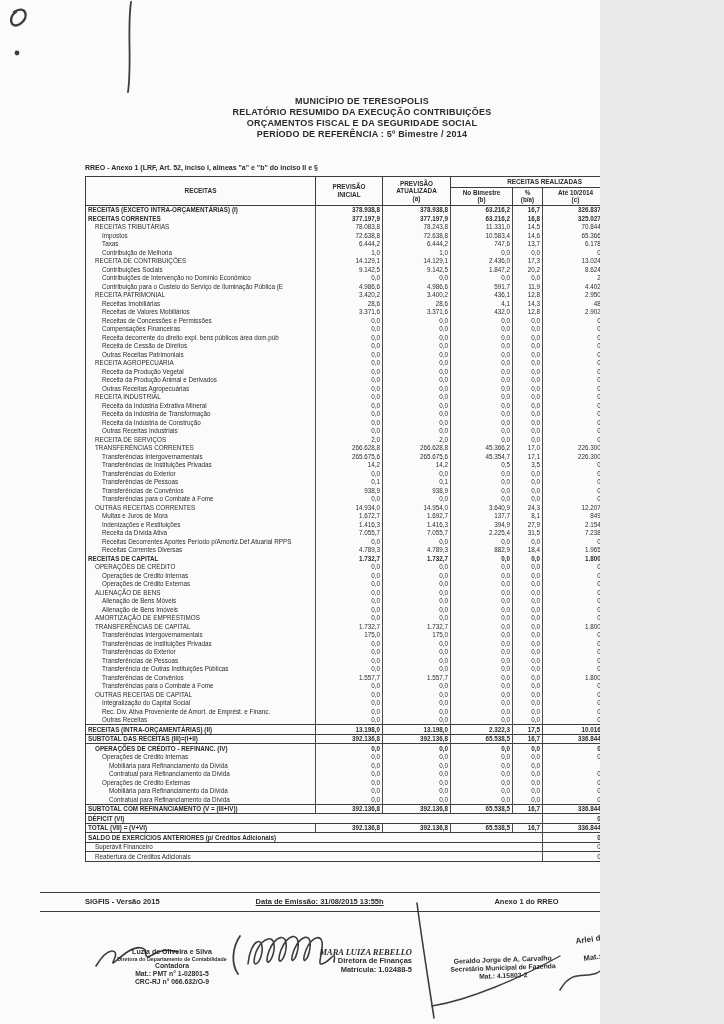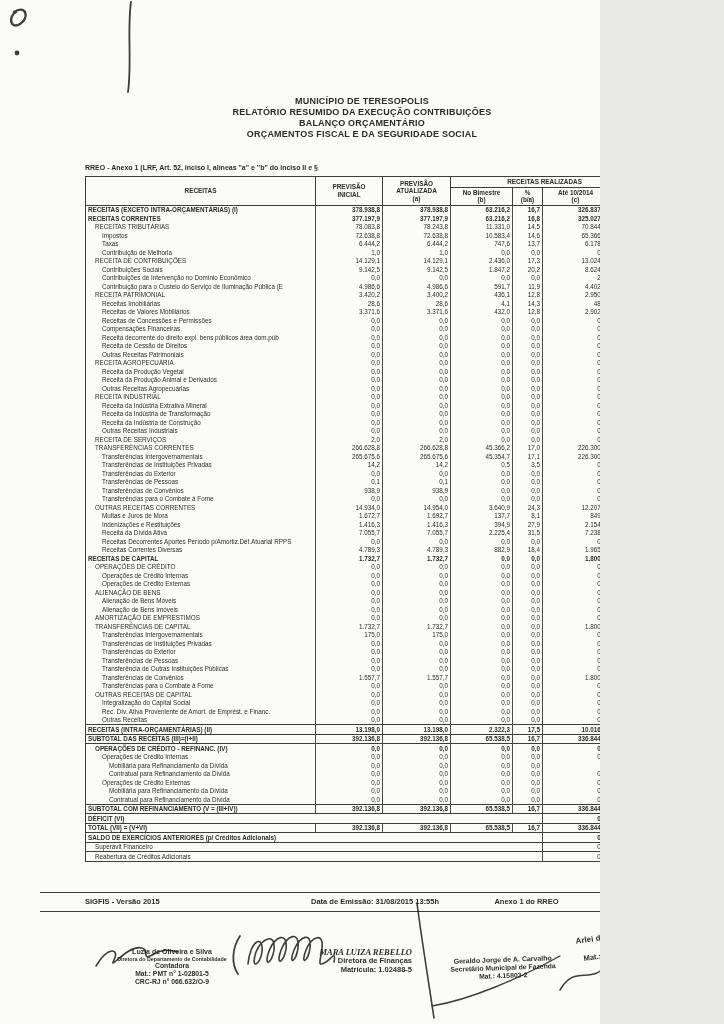--- a/index.html
+++ b/index.html
@@ -25,21 +25,21 @@
   table.bo tr.ind1 td.lab{padding-left:9px;}
   table.bo tr.ind2 td.lab{padding-left:16px;}
   table.bo tr.ind3 td.lab{padding-left:23px;}
   tbody tr:first-child td{border-top:1.3px solid #3d3d3d;}
 
   .continua{position:absolute;top:862px;left:85px;width:615px;text-align:right;font-size:7px;}
 
   
   .footerband{position:absolute;top:892px;left:40px;width:665px;border-top:1.6px solid #3d3d3d;border-bottom:1.6px solid #3d3d3d;padding:4px 0 5px 0;display:flex;font-size:7.5px;font-weight:bold;}
   .footerband .fl{flex:1;padding-left:45px;text-align:left;}
-  .footerband .fc{flex:1.4;text-align:center;}
+  .footerband .fc{flex:1.4;text-decoration:underline;}
   .footerband .fr{flex:1;padding-right:40px;text-align:left;}
 
   
   .sig{position:absolute;text-align:center;font-weight:bold;color:#2e2e2e;}
   .sig .nm{font-size:7px;line-height:8px;}
   .sig .ln{font-size:6.8px;line-height:8px;}
   .sig .tiny{font-size:5.3px;line-height:6px;}
   .sig1{left:82px;top:948px;width:180px;}
   .sig2{left:252px;top:948px;width:160px;text-align:right;}
   .sig2 .nm{font-family:"Liberation Serif",serif;font-style:italic;font-size:8.5px;}
@@ -52,22 +52,22 @@
   .ink{position:absolute;left:0;top:0;pointer-events:none;}
 </style>
 </head>
 <body>
 
 <div class="page">
 
   <div class="titleblock">
     <div>MUNICÍPIO DE TERESOPOLIS</div>
     <div>RELATÓRIO RESUMIDO DA EXECUÇÃO CONTRIBUIÇÕES</div>
-    <div>BALANÇO ORÇAMENTÁRIO</div>
     <div>ORÇAMENTOS FISCAL E DA SEGURIDADE SOCIAL</div>
+    <div>PERÍODO DE REFERÊNCIA : 5º Bimestre / 2014</div>
   </div>
 
   <div class="noteline">
     <span>RREO - Anexo 1 (LRF, Art. 52, inciso I, alíneas "a" e "b" do inciso II e §</span>
     <span>R$ Milhares</span>
   </div>
 
   <div class="tablewrap">
     <table class="bo">
       <colgroup>

